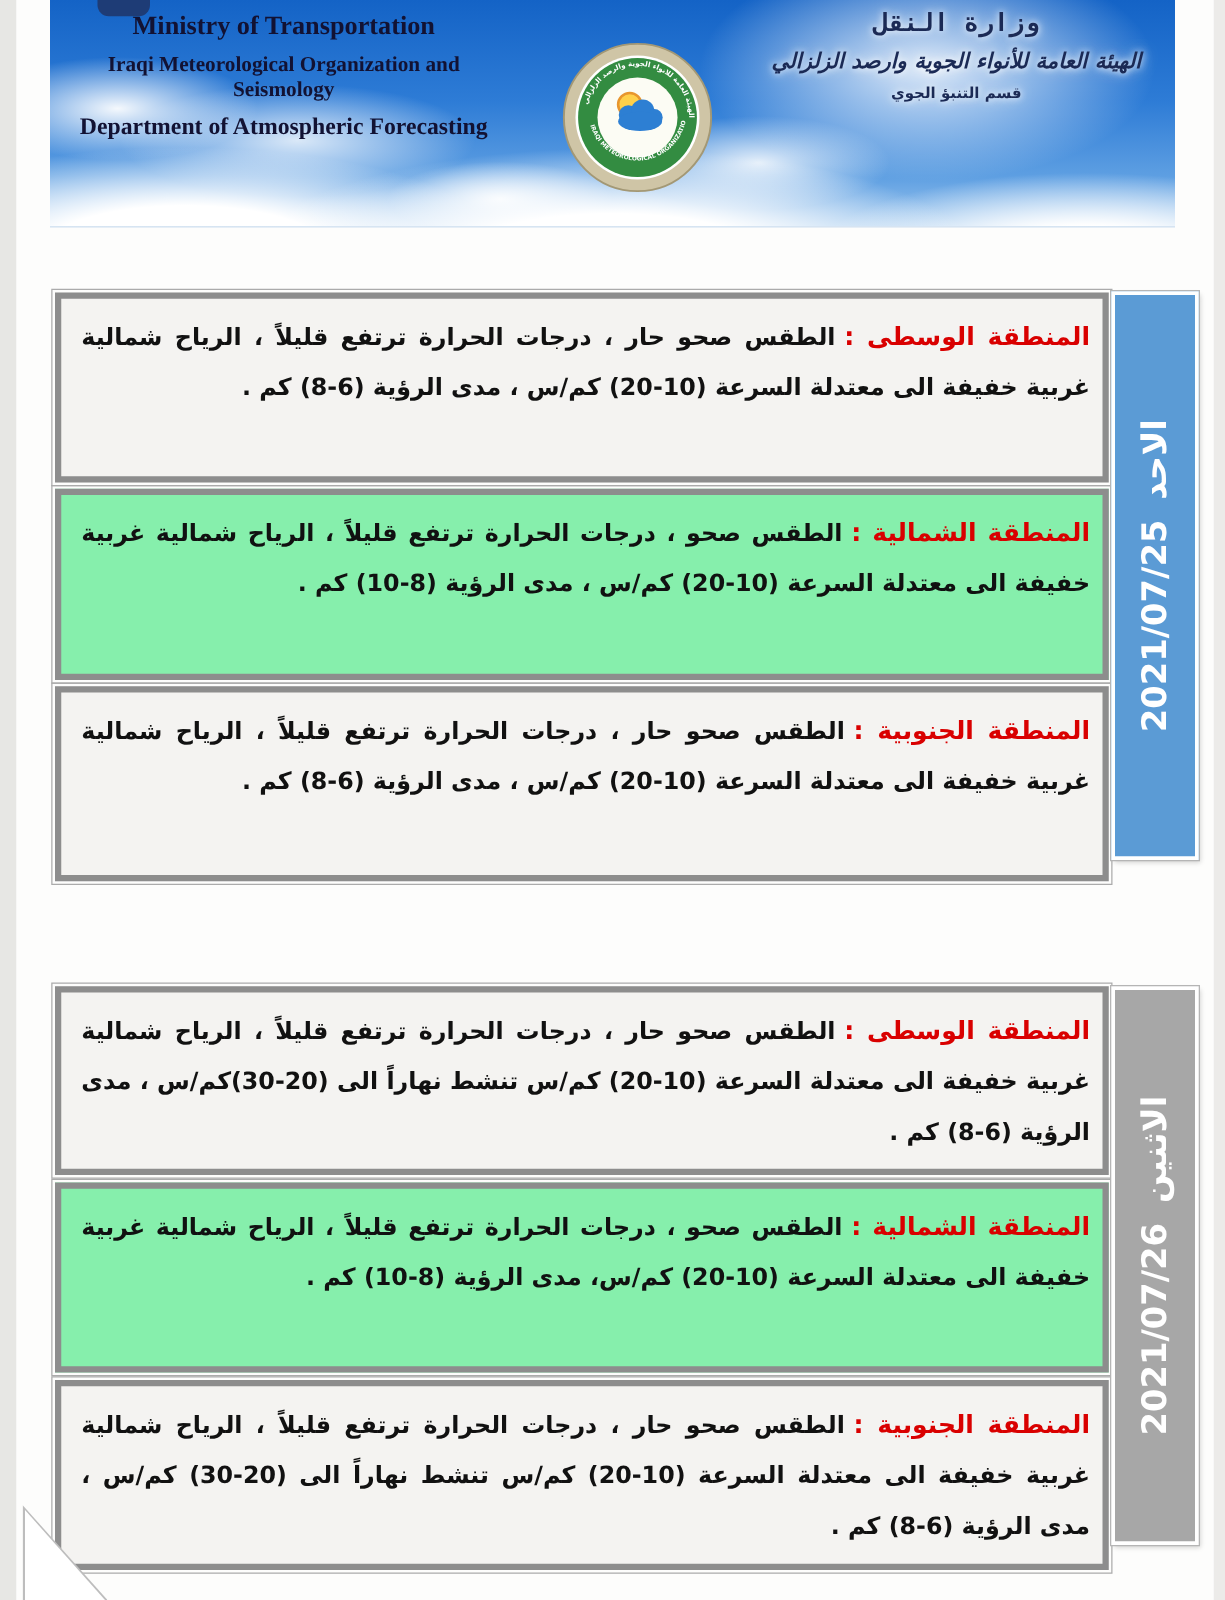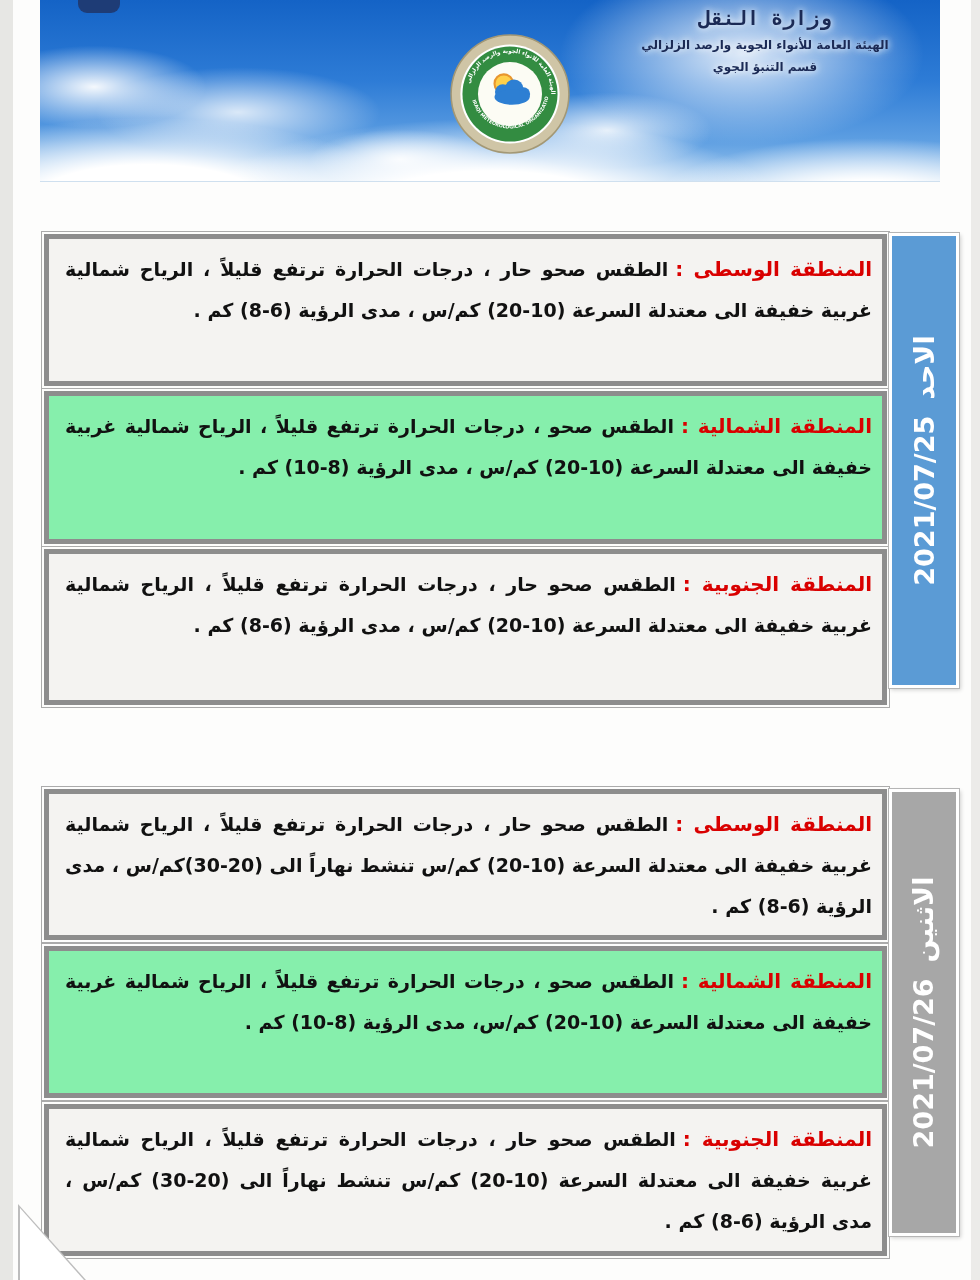--- a/index.html
+++ b/index.html
@@ -28,21 +28,21 @@
   }
   .emblem-partial{position:absolute;left:38px;top:0;width:42px;height:13px;background:#20386f;border-radius:0 0 9px 9px;opacity:.92;}
   .eng{position:absolute;left:12px;top:8px;width:350px;color:#121233;
        font-family:"Liberation Serif","DejaVu Serif",serif;text-align:center;}
   .eng .l1{font-size:21px;font-weight:700;margin-bottom:9px;}
   .eng .l2{font-size:17px;font-weight:600;margin-bottom:9px;}
   .eng .l3{font-size:19px;font-weight:600;}
   .ar{position:absolute;right:10px;top:6px;width:330px;direction:rtl;text-align:center;
       color:#1b2a55;font-weight:700;text-shadow:0 0 6px rgba(255,255,255,.9),0 0 12px rgba(255,255,255,.7);}
   .ar .l1{font-size:20px;margin-bottom:7px;font-family:Liberation Mono, monospace;}
-  .ar .l2{font-size:12px;margin-bottom:8px;}
+  .ar .l2{font-size:17px;margin-bottom:8px;font-style:italic;}
   .ar .l3{font-size:12px;text-align:center;}
   .logo{position:absolute;left:408px;top:30px;width:124px;height:128px;}
 
   
   .fbox{
     position:absolute;left:44px;width:843px;
     border:5px solid #8d8d8d;outline:1px solid #ababab;outline-offset:2px;
     box-sizing:border-box;direction:rtl;
   }
   .fbox.light{background:#f4f3f1;}
@@ -76,20 +76,25 @@
 </head>
 <body>
 
 <div>
   <div class="edge-left"></div>
   <div class="edge-right"></div>
 
   <header class="banner">
     <div class="emblem-partial"></div>
 
+    <div class="eng">
+      <div class="l1">Ministry of Transportation</div>
+      <div class="l2">Iraqi Meteorological Organization and Seismology</div>
+      <div class="l3">Department of Atmospheric Forecasting</div>
+    </div>
 
     <svg class="logo" viewBox="0 0 120 120">
       <circle cx="60" cy="60" r="57" fill="#cfc5a6" stroke="#a39875" stroke-width="1.5"></circle>
       <circle cx="60" cy="60" r="48" fill="#ffffff"></circle>
       <circle cx="60" cy="60" r="46" fill="#338c41"></circle>
       <circle cx="60" cy="60" r="31" fill="#fcfcf4"></circle>
       <defs>
         <path id="arcTop" d="M 20,60 A 40,40 0 0 1 100,60"></path>
         <path id="arcBottom" d="M 23,64 A 38,38 0 0 0 97,64"></path>
       </defs>

